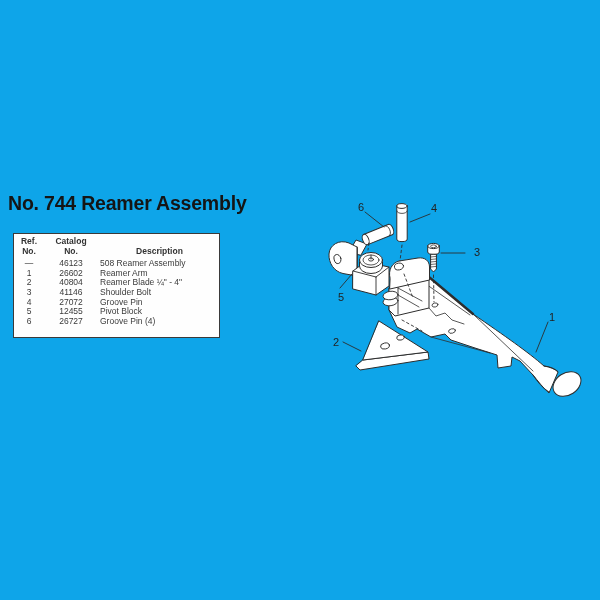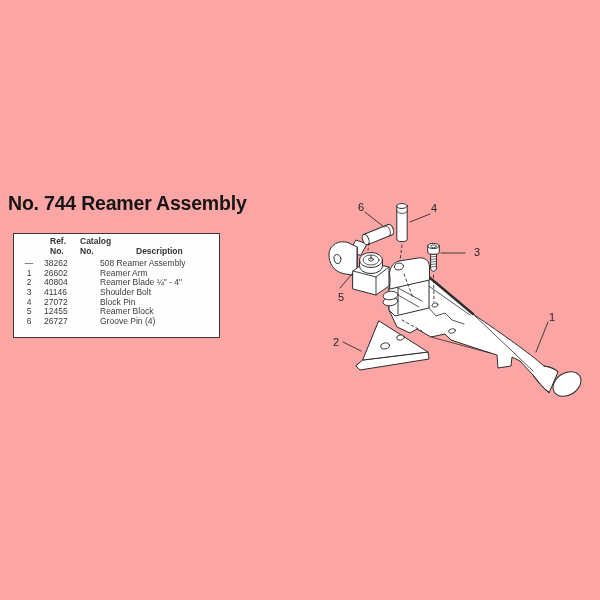--- a/index.html
+++ b/index.html
@@ -1,38 +1,38 @@
 <!DOCTYPE html>
 <html><head>
 <meta charset="utf-8">
 <style>
   html,body { margin:0; padding:0; }
   .page {
     position:relative; width:600px; height:600px;
-    background:#fca5a5; overflow:hidden;
+    background:#0ea5e9; overflow:hidden;
     font-family:"Liberation Sans", sans-serif;
     color:#333;
   }
   .page-title {
     position:absolute; left:8px; top:192px;
     font-size:19.5px; font-weight:bold; letter-spacing:-0.2px;
     color:#151515; white-space:nowrap; margin:0;
   }
   .parts-table {
     position:absolute; left:13px; top:233px; width:207px; height:105px;
     border:1.4px solid #3a3a3a; background:#fefefe;
     box-sizing:border-box; padding-top:3px;
     font-size:8.5px; line-height:9.6px; color:#3a3a3a;
   }
   .thead, .trow { display:grid; grid-template-columns:30px 54px 1fr; }
   .thead { font-weight:bold; color:#333; margin-bottom:3px; }
-  .hc { display:flex; flex-direction:column;margin-left:36px; }
+  .hc { display:flex; flex-direction:column; }
   .col-ref  { text-align:center; }
-  .col-cat  { }
-  .col-desc { text-align:left; padding-left:2px; }
+  .col-cat  { text-align:center; }
+  .col-desc { text-align:left; padding-left:2px;align-items:center; }
   .u { text-underline-offset:1.5px; }
   .diagram {
     position:absolute; left:300px; top:190px; width:300px; height:220px;
   }
   .diagram svg { position:absolute; left:0; top:0; }
   .callout {
     position:absolute; transform:translate(-50%,-50%);
     font-size:11px; color:#222; line-height:11px;
   }
 </style>
@@ -54,47 +54,47 @@
         <span class="u">No.</span>
       </div>
       <div class="hc col-desc">
         <span>&nbsp;</span>
         <span class="u">Description</span>
       </div>
     </div>
     <div id="table-rows">
         <div class="trow">
           <span class="col-ref">—</span>
-          <span class="col-cat">38262</span>
+          <span class="col-cat">46123</span>
           <span class="col-desc">508 Reamer Assembly</span>
         </div>
         <div class="trow">
           <span class="col-ref">1</span>
           <span class="col-cat">26602</span>
           <span class="col-desc">Reamer Arm</span>
         </div>
         <div class="trow">
           <span class="col-ref">2</span>
           <span class="col-cat">40804</span>
           <span class="col-desc">Reamer Blade ¼" - 4"</span>
         </div>
         <div class="trow">
           <span class="col-ref">3</span>
           <span class="col-cat">41146</span>
           <span class="col-desc">Shoulder Bolt</span>
         </div>
         <div class="trow">
           <span class="col-ref">4</span>
           <span class="col-cat">27072</span>
-          <span class="col-desc">Block Pin</span>
+          <span class="col-desc">Groove Pin</span>
         </div>
         <div class="trow">
           <span class="col-ref">5</span>
           <span class="col-cat">12455</span>
-          <span class="col-desc">Reamer Block</span>
+          <span class="col-desc">Pivot Block</span>
         </div>
         <div class="trow">
           <span class="col-ref">6</span>
           <span class="col-cat">26727</span>
           <span class="col-desc">Groove Pin (4)</span>
         </div>
       </div>
   </div>
 
   <div class="diagram">

